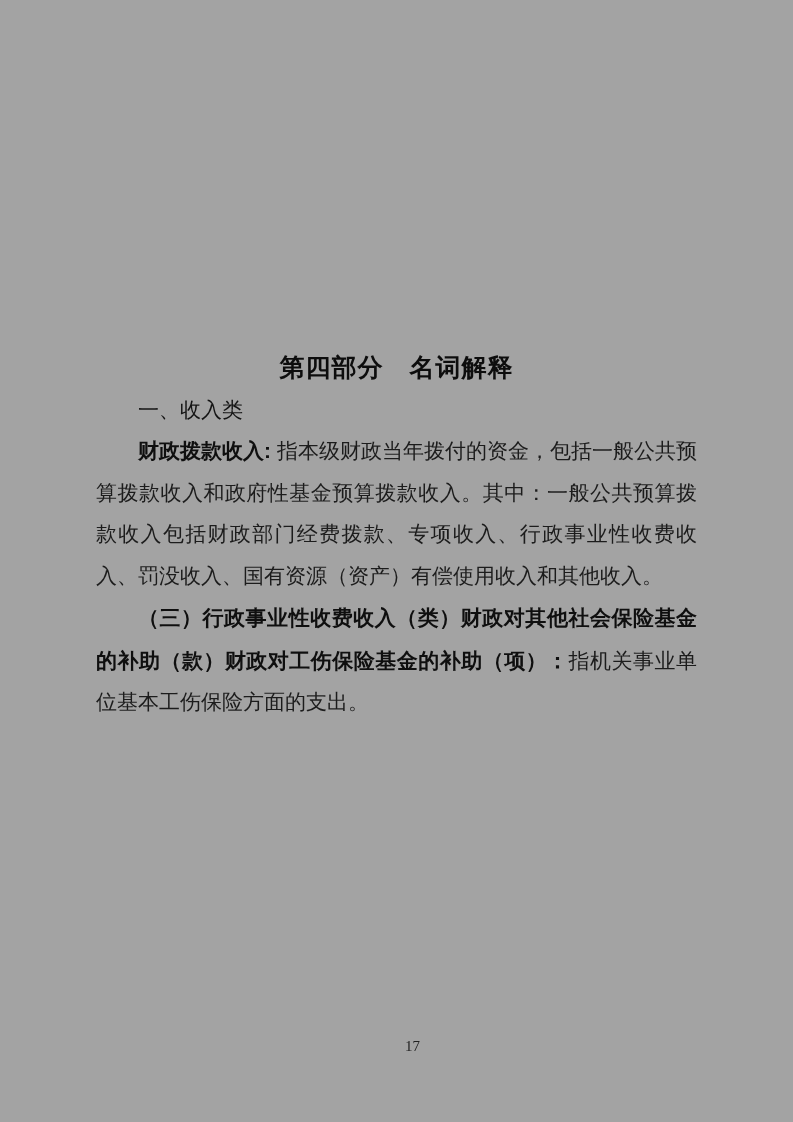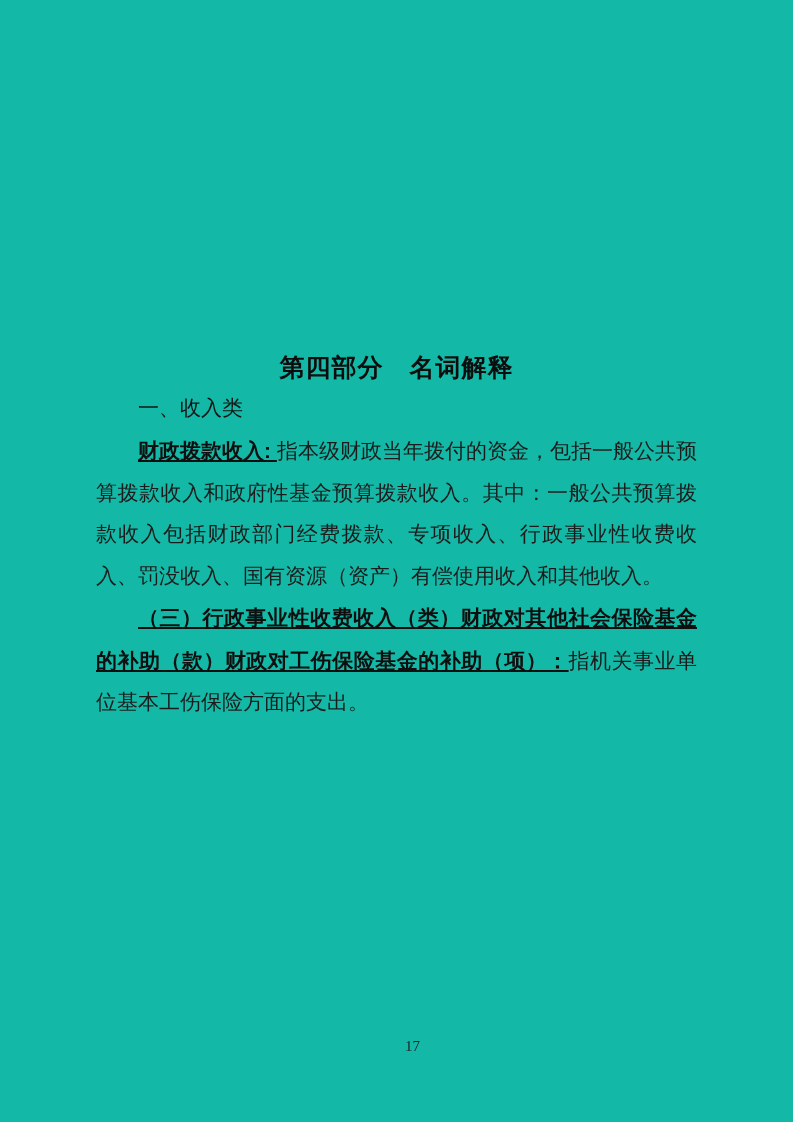--- a/index.html
+++ b/index.html
@@ -8,57 +8,56 @@
     width: 793px;
     height: 1122px;
     position: relative;
     overflow: hidden;
     background: #ffffff;
     color: #161616;
   }
   .page {
     position: absolute;
     inset: 0;
-    background: #14b8a6;
+    background: #a3a3a3;
   }
   .content {
     position: absolute;
     left: 96px;
     top: 347px;
     width: 601px;
   }
   .doc-title {
     font-family: "Liberation Sans", sans-serif;
     font-weight: bold;
     font-size: 25px;
     line-height: 41.5px;
     text-align: center;
     letter-spacing: 1px;
     color: #0d0d0d;
   }
   .subheading {
-    font-family: Liberation Mono, monospace;
+    font-family: Liberation Sans, sans-serif;
     font-size: 21px;
     line-height: 41.5px;
     text-indent: 2em;
     color: #141414;
   }
   .para {
     font-family: "Liberation Serif", serif;
     font-size: 21px;
     line-height: 41.5px;
     text-indent: 2em;
     text-align: justify;
     color: #1c1c1c;
   }
   .lead {
     font-family: "Liberation Sans", sans-serif;
     font-weight: bold;
     color: #0f0f0f;
-    text-decoration: underline;
   }
   .page-number {
     position: absolute;
     top: 1038px;
     left: 0;
     width: 100%;
     text-align: center;
     font-family: "Liberation Serif", serif;
     font-size: 15px;
     color: #222222;

